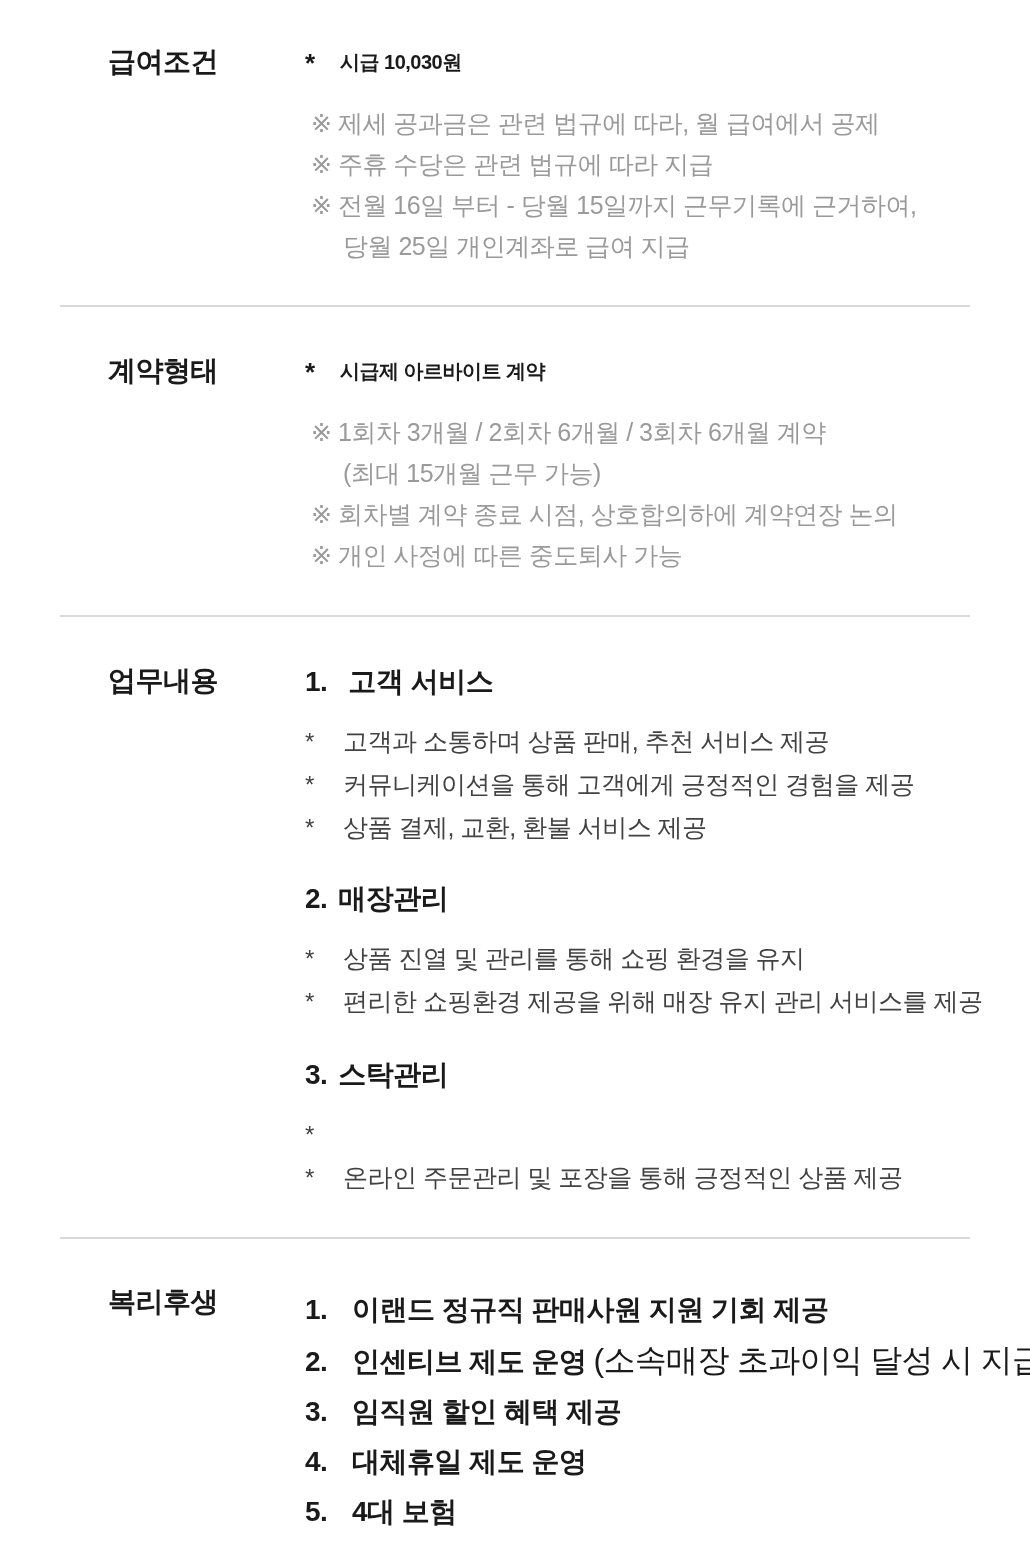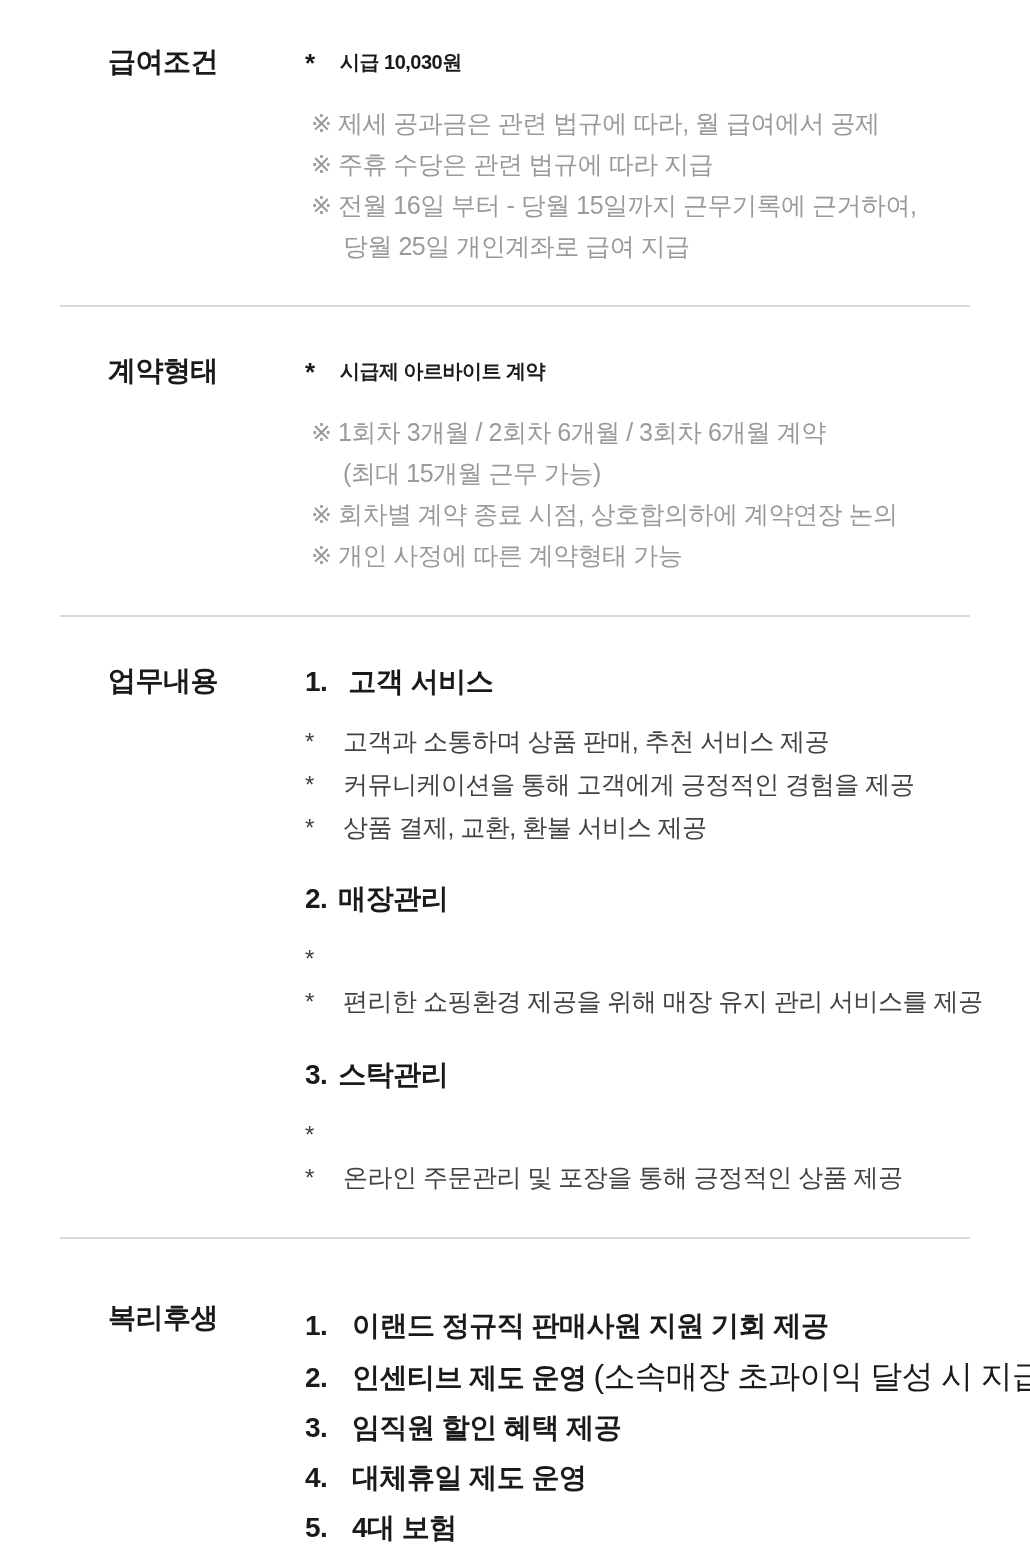--- a/index.html
+++ b/index.html
@@ -66,21 +66,21 @@
     border: none;
     border-top: 2px solid #d9d9d9;
     margin: 0 60px;
   }
   .divider.d1 { margin-top: 38px; }
   .divider.d2 { margin-top: 39px; }
   .divider.d3 { margin-top: 38px; }
 
   .sec.s2 { margin-top: 47px; }
   .sec.s3 { margin-top: 47px; }
-  .sec.s4 { margin-top: 62px; }
+  .sec.s4 { margin-top: 46px; }
 
   
   .duty-group-title {
     display: flex;
     align-items: flex-start;
     font-size: 28px;
     line-height: 36px;
     font-weight: 700;
     letter-spacing: -0.5px;
     color: #1a1a1a;
@@ -153,21 +153,21 @@
     <div class="sec-label">계약형태</div>
     <div class="sec-content">
       <div class="headline">
         <span class="star">*</span>
         <span class="headline-text">시급제 아르바이트 계약</span>
       </div>
       <div class="notes">
         <div class="note">※ 1회차 3개월 / 2회차 6개월 / 3회차 6개월 계약</div>
         <div class="note cont">(최대 15개월 근무 가능)</div>
         <div class="note">※ 회차별 계약 종료 시점, 상호합의하에 계약연장 논의</div>
-        <div class="note">※ 개인 사정에 따른 계약형태 가능</div>
+        <div class="note">※ 개인 사정에 따른 중도퇴사 가능</div>
       </div>
     </div>
   </section>
 
   <hr class="divider d2">
 
   <section class="sec s3">
     <div class="sec-label">업무내용</div>
     <div class="sec-content">
 
@@ -193,20 +193,21 @@
       </div>
 
       <div class="duty-group g2">
         <div class="duty-group-title">
           <span class="g-num narrow">2.</span>
           <span class="g-title">매장관리</span>
         </div>
         <div class="duty-items">
           <div class="duty-item">
             <span class="star">*</span>
+            <span>상품 진열 및 관리를 통해 쇼핑 환경을 유지</span>
           </div>
           <div class="duty-item">
             <span class="star">*</span>
             <span>편리한 쇼핑환경 제공을 위해 매장 유지 관리 서비스를 제공</span>
           </div>
         </div>
       </div>
 
       <div class="duty-group g3">
         <div class="duty-group-title">

